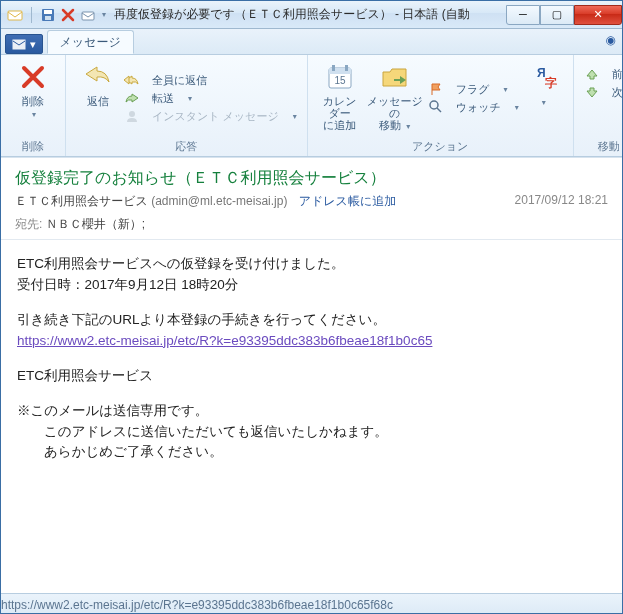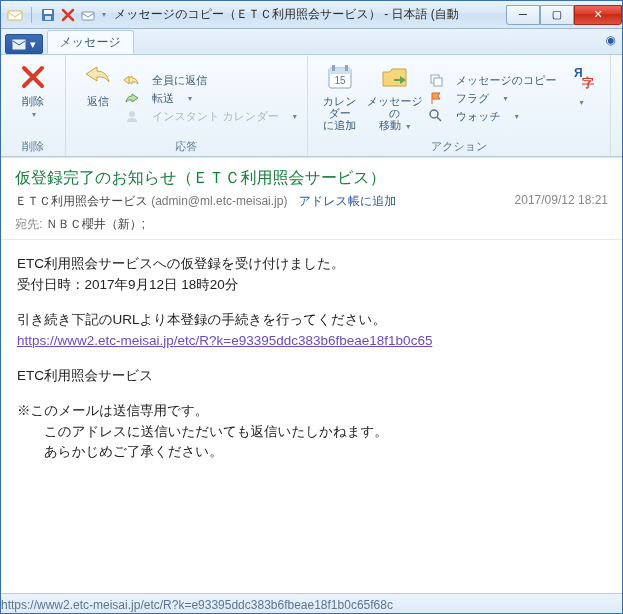--- a/index.html
+++ b/index.html
@@ -86,21 +86,21 @@
         </svg>
     </span>
     <span class="tb-ico">
       <svg width="16" height="16">
           <rect x="2" y="5" width="12" height="8" rx="1" fill="#fff" stroke="#7a93ad"></rect>
           <path d="M2 6 L8 10 L14 6" stroke="#7a93ad" fill="none"></path>
         </svg>
     </span>
     <span class="car">▾</span>
   </div>
-  <div class="tb-title">メッセージのコピー（ＥＴＣ利用照会サービス） - 日本語 (自動</div>
+  <div class="tb-title">再度仮登録が必要です（ＥＴＣ利用照会サービス） - 日本語 (自動</div>
   <div class="wctrl">
     <button>─</button>
     <button>▢</button>
     <button class="close">✕</button>
   </div>
 </div>
 
 <div class="menustrip">
   <div class="dropbtn">
     <svg width="14" height="12">
@@ -158,21 +158,21 @@
           <span>転送</span>
             <span class="car">▾</span>
         </div>
         <div class="smrow dis">
           <span class="ic">
               <svg width="14" height="14">
                 <circle cx="7" cy="5" r="3" fill="#cfd8e0"></circle>
                 <path d="M2 13 Q2 9 7 9 Q12 9 12 13" fill="#cfd8e0"></path>
               </svg>
             </span>
-          <span>インスタント カレンダー</span>
+          <span>インスタント メッセージ</span>
             <span class="car">▾</span>
         </div>
       </div>
     </div>
     <div class="lbl">応答</div>
   </div>
 
   <div class="rgroup">
     <div class="row" style="flex:1">
       <div class="bigbtn">
@@ -192,29 +192,20 @@
         <span class="ic">
           <svg width="30" height="26">
               <path d="M3 8 L10 8 L12 5 L26 5 L26 22 L3 22 Z" fill="#f5d77a" stroke="#caa53f"></path>
               <path d="M20 12 L26 16 L20 20 L20 17 L14 17 L14 15 L20 15 Z" fill="#6aa055"></path>
             </svg>
         </span>
         <span class="tx"><span style="white-space:pre-line">メッセージの
 移動</span> <span class="car">▾</span></span>
       </div>
       <div class="stack">
-        <div class="smrow">
-          <span class="ic">
-              <svg width="14" height="14">
-                <rect x="2" y="2" width="8" height="8" fill="#fff" stroke="#8aa7c2"></rect>
-                <rect x="5" y="5" width="8" height="8" fill="#fff" stroke="#8aa7c2"></rect>
-              </svg>
-            </span>
-          <span>メッセージのコピー</span>
-        </div>
         <div class="smrow">
           <span class="ic">
               <svg width="14" height="14">
                 <path d="M3 2 L3 13 M3 2 L11 2 L9 5 L11 8 L3 8" stroke="#d86b27" fill="#f0a060"></path>
               </svg>
             </span>
           <span>フラグ</span>
             <span class="car">▾</span>
         </div>
         <div class="smrow">

